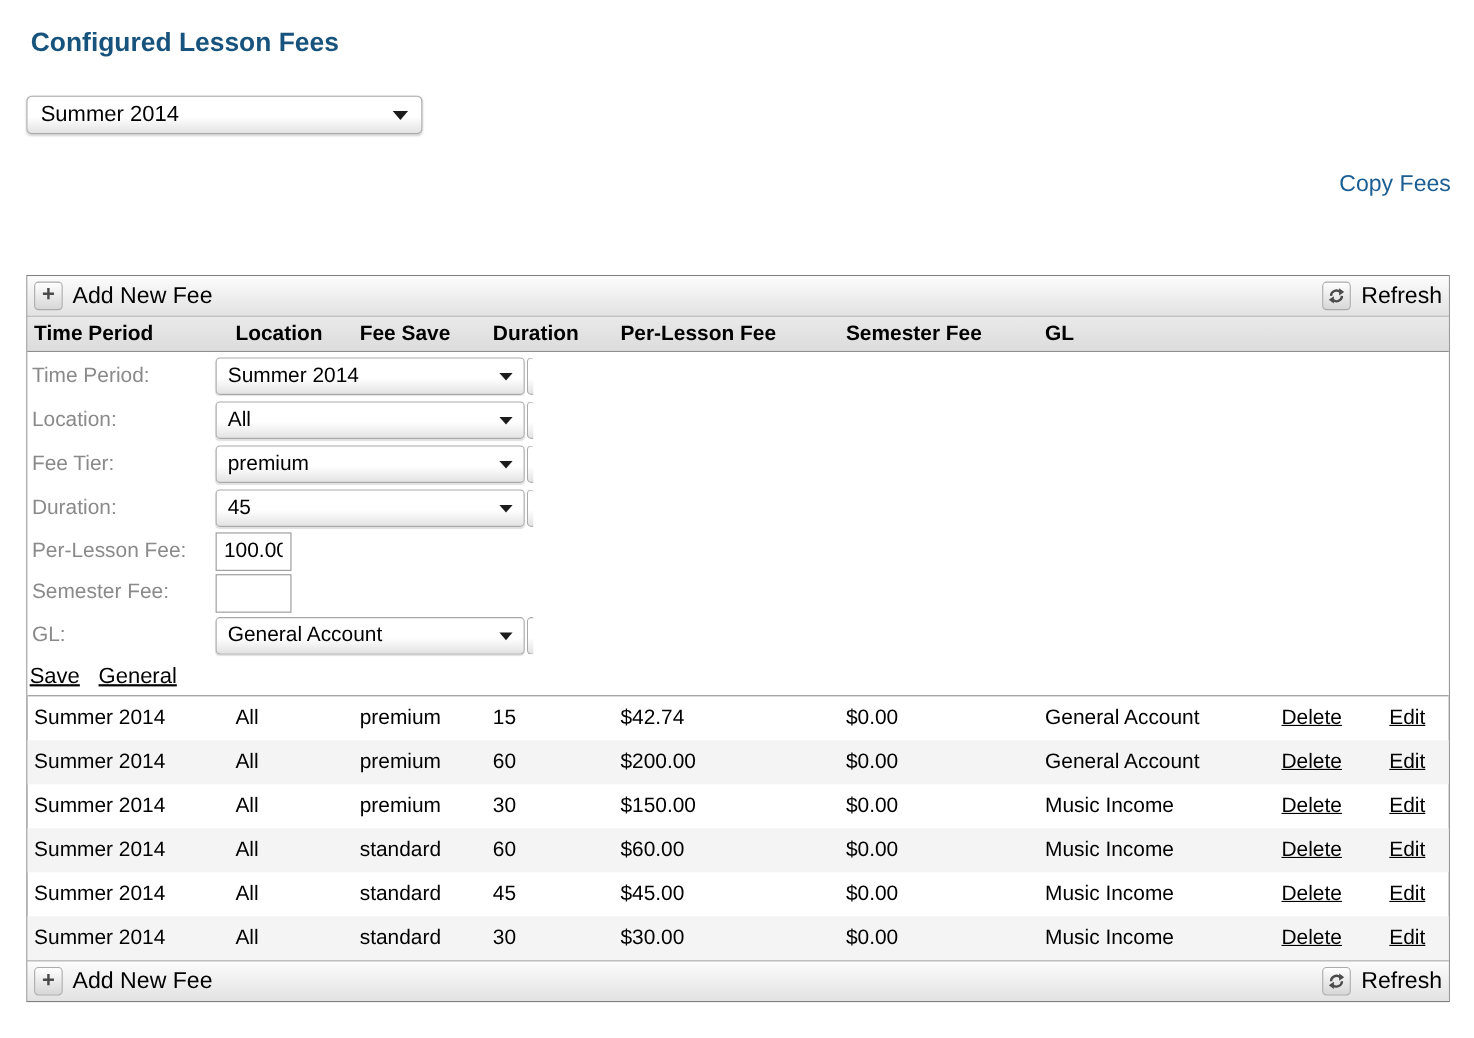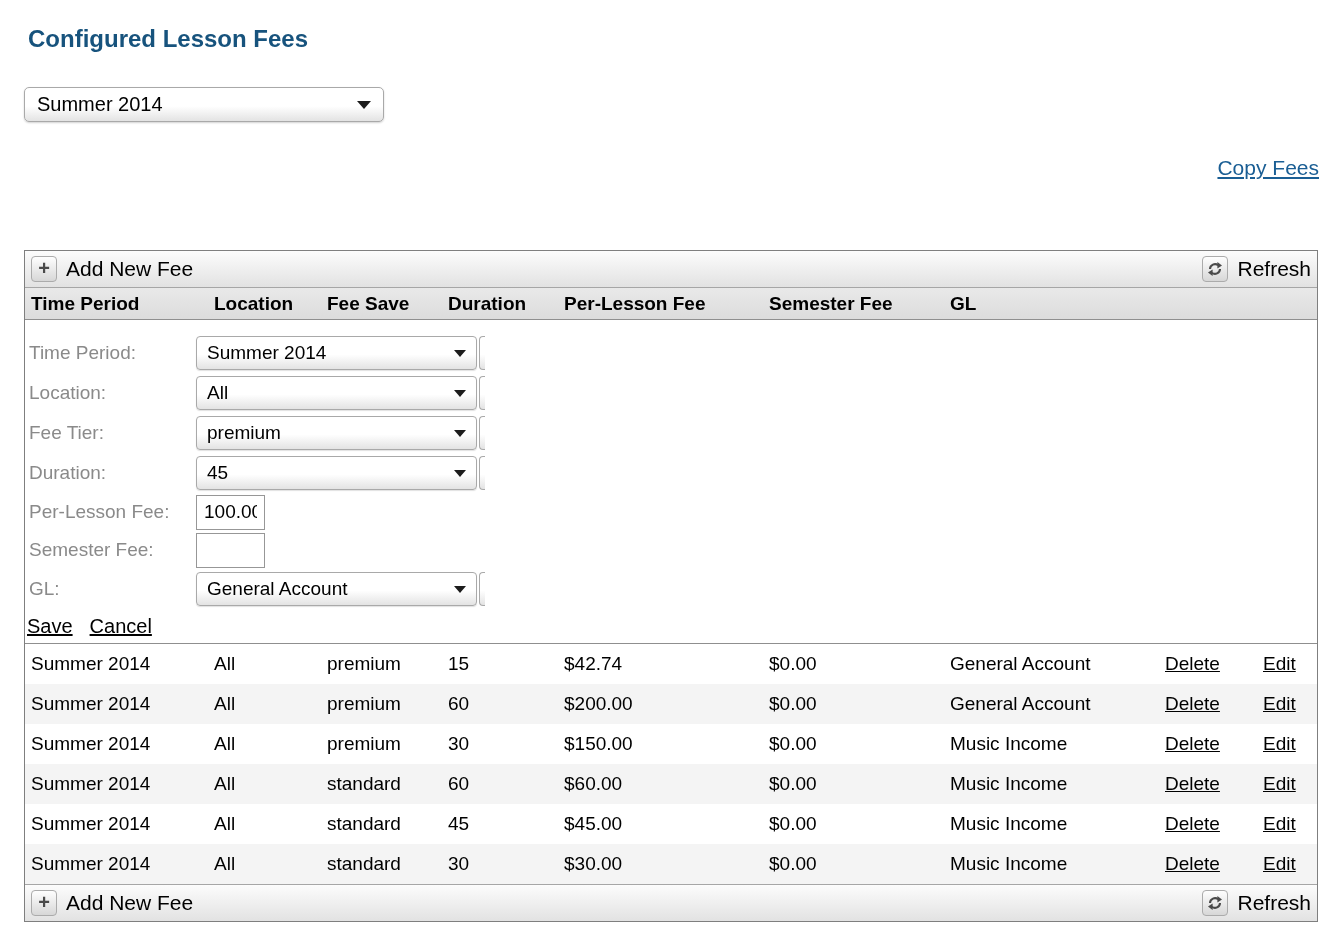--- a/index.html
+++ b/index.html
@@ -25,21 +25,21 @@
     display: flex; align-items: center; padding: 0 12px;
     font-size: 20px; color: #000; cursor: pointer;
   }
   .combo-arrow {
     margin-left: auto; width: 0; height: 0;
     border-left: 7px solid transparent; border-right: 7px solid transparent;
     border-top: 8px solid #1c1c1c;
   }
   .copy-fees {
     position: absolute; right: 21px; top: 156px;
-    font-size: 21px; color: #1a5e94; text-decoration: underline; cursor: pointer;
+    font-size: 21px; color: #1a5e94; cursor: pointer;
   }
 
   
   .fees-table {
     position: absolute; left: 24px; top: 250px; width: 1294px;
     border: 1px solid #7f7f7f;
     background: #fff; font-size: 19px; color: #000;
   }
   .toolbar {
     height: 37px; display: flex; align-items: center;
@@ -72,21 +72,21 @@
     border-bottom: 1px solid #8f8f8f;
     font-weight: bold;
   }
   .header-row span { padding-left: 2px; white-space: nowrap; }
   .data-row { height: 40px; }
   .data-row.alt { background: #f4f4f4; }
   .data-row span { padding-left: 2px; white-space: nowrap; }
   .row-link { color: #000; text-decoration: underline; cursor: pointer; justify-self: start; text-align: center; }
 
   
-  .edit-form { background: #fff; padding-top: 13px; }
+  .edit-form { background: #fff; padding-top: 2px; }
   .form-row { display: flex; align-items: center; height: 40px; padding-left: 4px; }
   .form-row.short { height: 38px; }
   .form-label { width: 167px; flex: 0 0 167px; color: #8a8a8a; font-size: 19px; white-space: nowrap; }
   .combo {
     width: 281px; height: 34px;
     border: 1px solid #a9a9a9; border-radius: 4px;
     background: linear-gradient(#ffffff 55%, #e3e3e3 100%);
     box-shadow: 0 1px 1px rgba(0,0,0,0.12);
     display: flex; align-items: center; padding: 0 10px;
     font-size: 19px; cursor: pointer;
@@ -213,21 +213,21 @@
         <span class="form-label">GL:</span>
         <div class="combo">
           <span>General Account</span>
           <span class="combo-arrow"></span>
         </div>
         <div class="cell-sliver"></div>
       </div>
 
       <div class="save-row">
         <a class="row-link">Save</a>
-        <a class="row-link">Cancel</a>
+        <a class="row-link">General</a>
       </div>
     </div>
 
     <div class="grid-row data-row">
       <span>Summer 2014</span>
       <span>All</span>
       <span>premium</span>
       <span>15</span>
       <span>$42.74</span>
       <span>$0.00</span>

